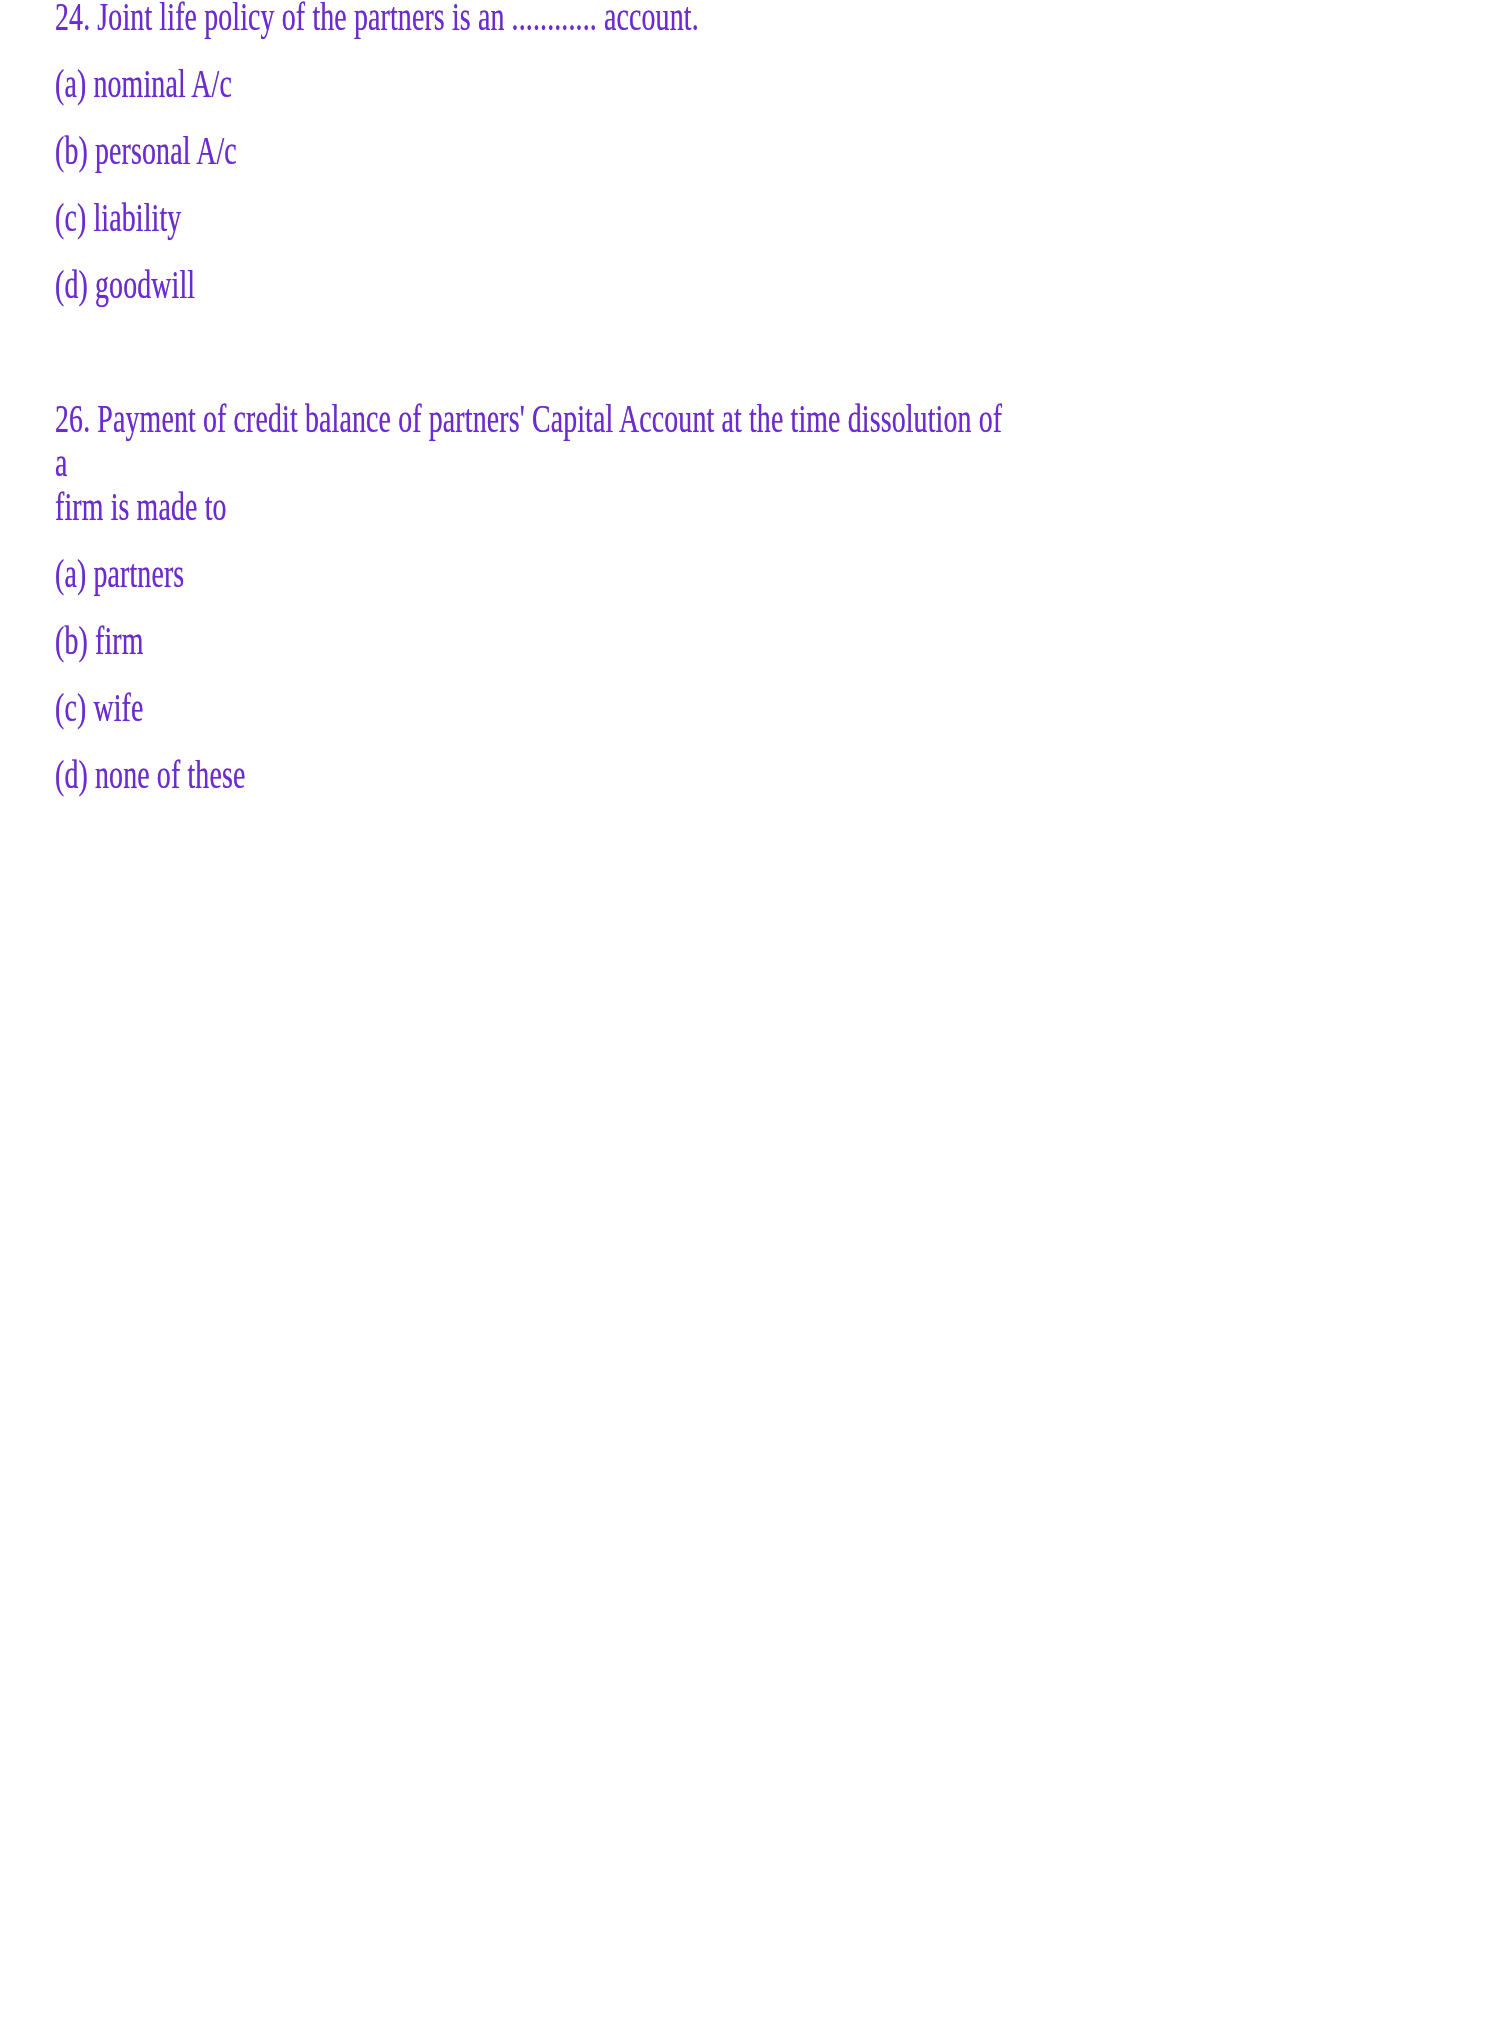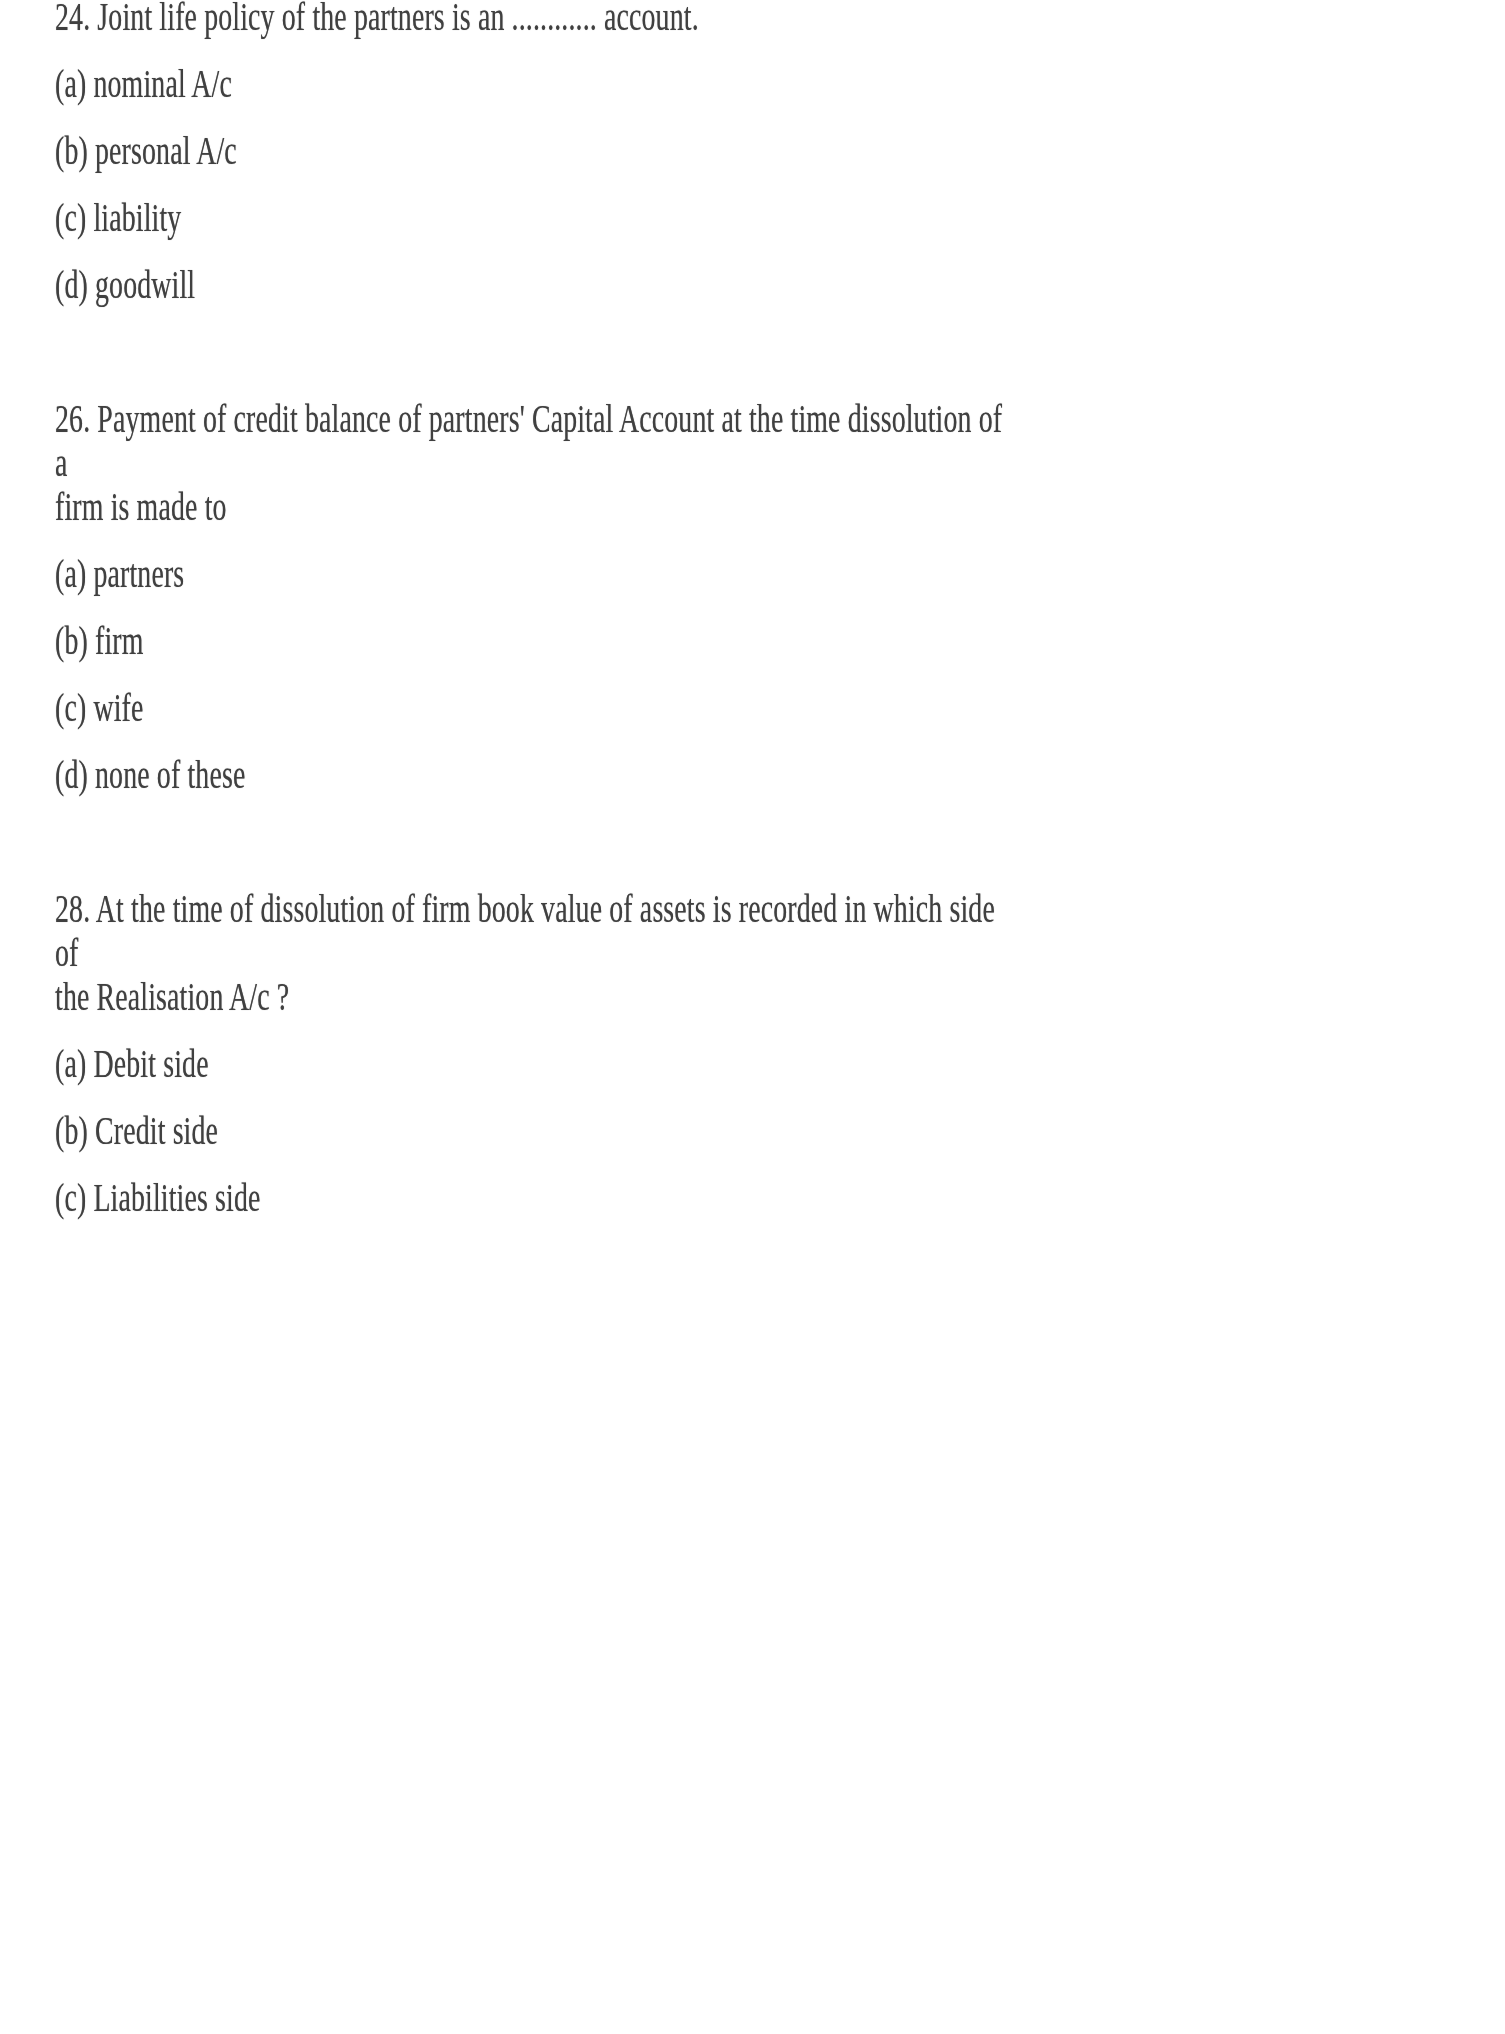--- a/index.html
+++ b/index.html
@@ -9,21 +9,21 @@
   }
   .page {
     position: relative;
     width: 1505px;
     height: 2034px;
     background: #ffffff;
     overflow: hidden;
     box-sizing: border-box;
     padding: 0 40px 0 55px;
     font-family: "Liberation Serif", "DejaVu Serif", serif;
-    color: #404040;
+    color: #6d28d9;
   }
   
   .q-text, .opt-text {
     display: block;
     font-size: 41px;
     line-height: 44px;
     white-space: pre-line;
     transform: scaleX(0.68);
     transform-origin: 0 0;
     text-shadow: 0 0 1px rgba(0,0,0,0.45);
@@ -52,22 +52,14 @@
   <div class="question-block">
     <span class="q-text">26. Payment of credit balance of partners' Capital Account at the time dissolution of a
 firm is made to</span>
     <span class="opt-text">(a) partners</span>
     <span class="opt-text">(b) firm</span>
     <span class="opt-text">(c) wife</span>
     <span class="opt-text">(d) none of these</span>
   </div>
 
 
-  <div class="question-block">
-    <span class="q-text">28. At the time of dissolution of firm book value of assets is recorded in which side of
-the Realisation A/c ?</span>
-    <span class="opt-text">(a) Debit side</span>
-    <span class="opt-text">(b) Credit side</span>
-    <span class="opt-text">(c) Liabilities side</span>
-
-  </div>
 
 </div>
 
 </body></html>

